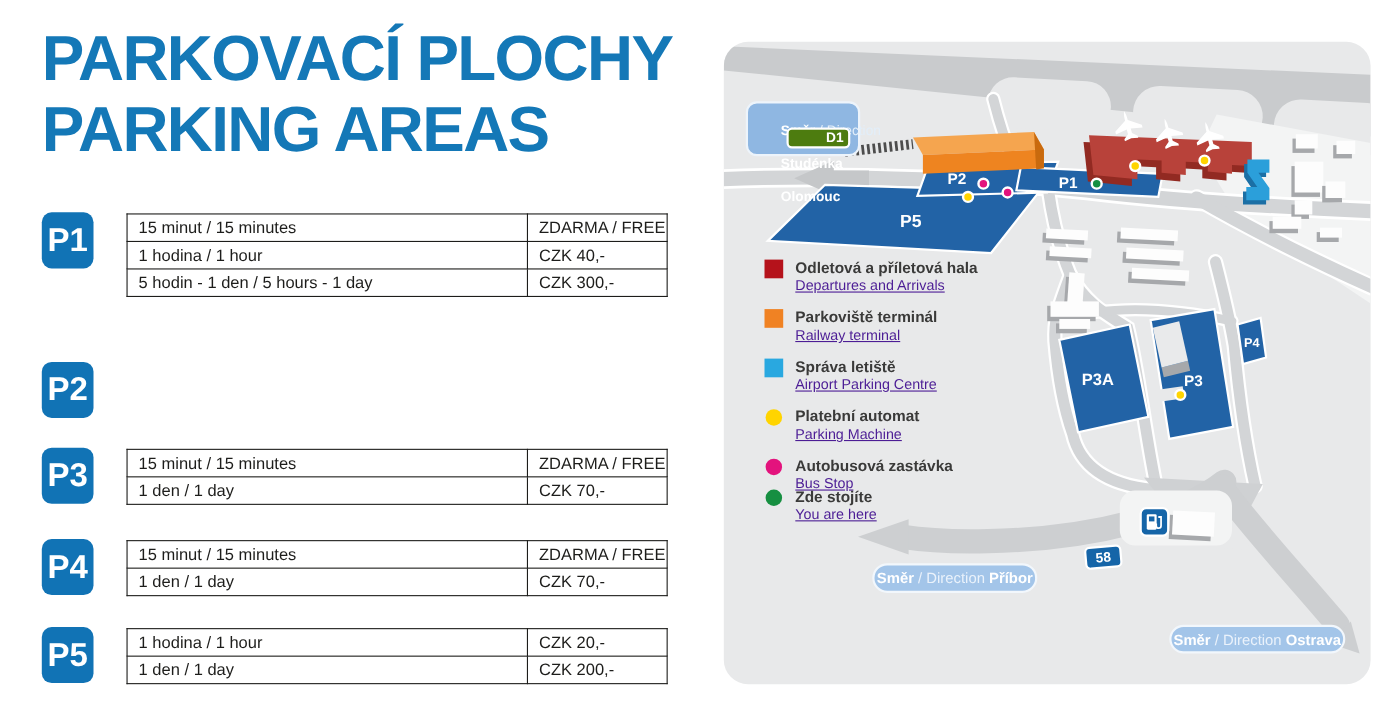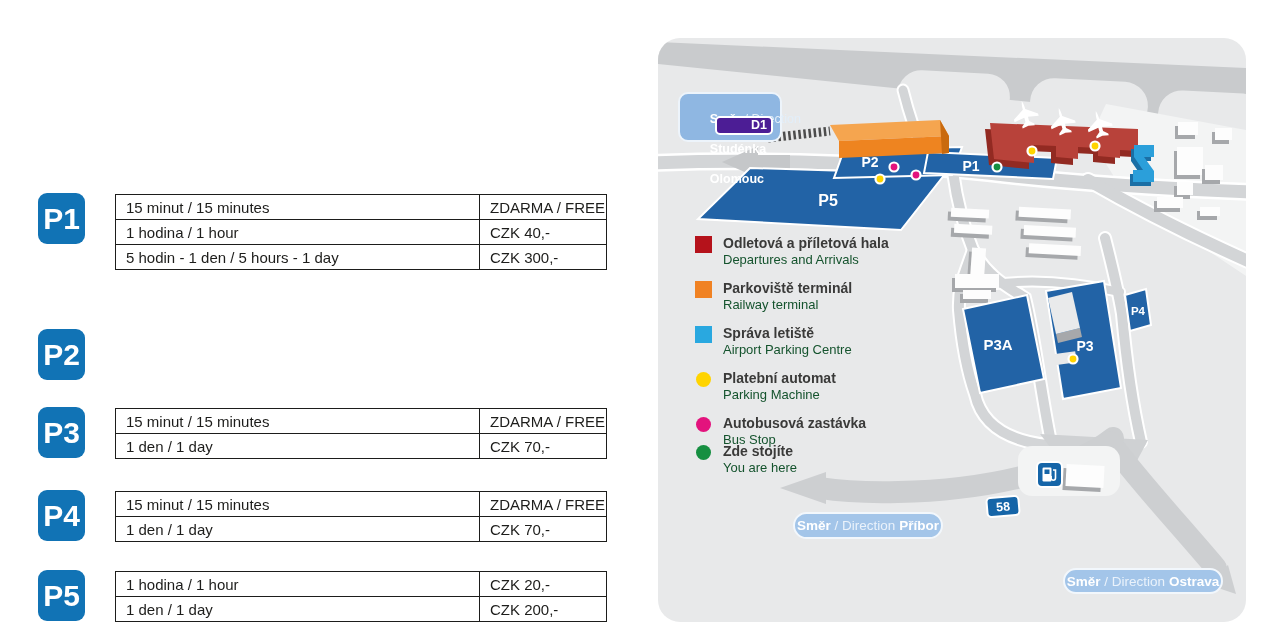--- a/index.html
+++ b/index.html
@@ -19,21 +19,21 @@
   td.prc{width:112px;}
   
   #map{position:absolute;left:658px;top:38px;width:588px;height:584px;background:#E8E9EA;
        border-radius:22px;overflow:hidden;}
   #map svg{position:absolute;left:0;top:0;}
   .legend{position:absolute;left:28px;top:198px;width:230px;}
   .lg-row{position:absolute;left:0;height:40px;width:230px;}
   .lg-sq{position:absolute;left:9px;top:0;width:17px;height:17px;}
   .lg-ci{position:absolute;left:10px;top:1px;width:15px;height:15px;border-radius:50%;}
   .lg-cz{position:absolute;left:37px;top:-1px;font-size:14px;font-weight:700;color:#3A3A39;white-space:nowrap;}
-  .lg-en{position:absolute;left:37px;top:16px;font-size:13px;color:#14532d;white-space:nowrap;}
+  .lg-en{position:absolute;left:37px;top:16px;font-size:13px;color:#4c1d95;white-space:nowrap;text-decoration:underline;}
   .pill{position:absolute;border:2px solid #F2F7FC;border-radius:14px;color:#fff;
         font-size:13.5px;display:flex;align-items:center;justify-content:center;
         white-space:pre;box-sizing:border-box;}
   .pill .b{font-weight:700;}
   .pill .sep{color:#EAF2FB;}
   .panel{position:absolute;left:20px;top:54px;width:104px;height:50px;border:2px solid #EDF4FB;
          border-radius:10px;color:#fff;font-size:12.5px;line-height:15px;padding:3px 0 0 9px;
          box-sizing:border-box;white-space:pre;}
   .panel .b{font-weight:700;}
   .panel .sep{color:#E2EEF9;}
@@ -42,20 +42,24 @@
   .b58{position:absolute;left:328px;top:458px;width:30px;height:17px;background:#1565A8;
        border:2px solid #fff;border-radius:5px;color:#fff;font-weight:700;font-size:12.5px;
        display:flex;align-items:center;justify-content:center;transform:rotate(-5deg);}
   .mapTxt{font-weight:700;fill:#fff;}
 </style>
 </head>
 <body>
 
 <div id="stage">
 
+  <div class="title">
+    <div>PARKOVACÍ PLOCHY</div>
+    <div>PARKING AREAS</div>
+  </div>
 
   <div class="pgroup" style="top:193px">
     <div class="pbadge" style="background: rgb(17, 115, 181);">P1</div>
     <table class="ptable">
       <tbody>
           <tr>
             <td>15 minut / 15 minutes</td>
             <td class="prc">ZDARMA / FREE</td>
           </tr>
       <tr>
@@ -277,21 +281,21 @@
         <circle cx="236" cy="129" r="4.5" fill="#E3137D"></circle>
         <circle cx="258" cy="137" r="4.5" fill="#E3137D"></circle>
         <circle cx="339" cy="129" r="4.5" fill="#168F41"></circle>
       </g>
     </svg>
 
     <div class="panel" style="background: rgb(143, 183, 226);">
       <span class="b">Směr</span><span class="sep"> / Direction</span><br>
       <span class="b">Studénka</span><br>
       <span class="b">Olomouc</span>
-      <span class="d1" style="background: #4c1d95; padding-left: 34px;">D1</span>
+      <span class="d1" style="background: #4d7c0f; padding-left: 34px;">D1</span>
     </div>
 
     <div class="legend">
       <div class="lg-row" style="top:0">
         <span class="lg-sq" style="background: rgb(181, 18, 27);"></span>
         <span class="lg-cz">Odletová a příletová hala</span>
         <span class="lg-en">Departures and Arrivals</span>
       </div>
       <div class="lg-row" style="top:45px">
         <span class="lg-sq" style="background: rgb(240, 130, 35);"></span>

